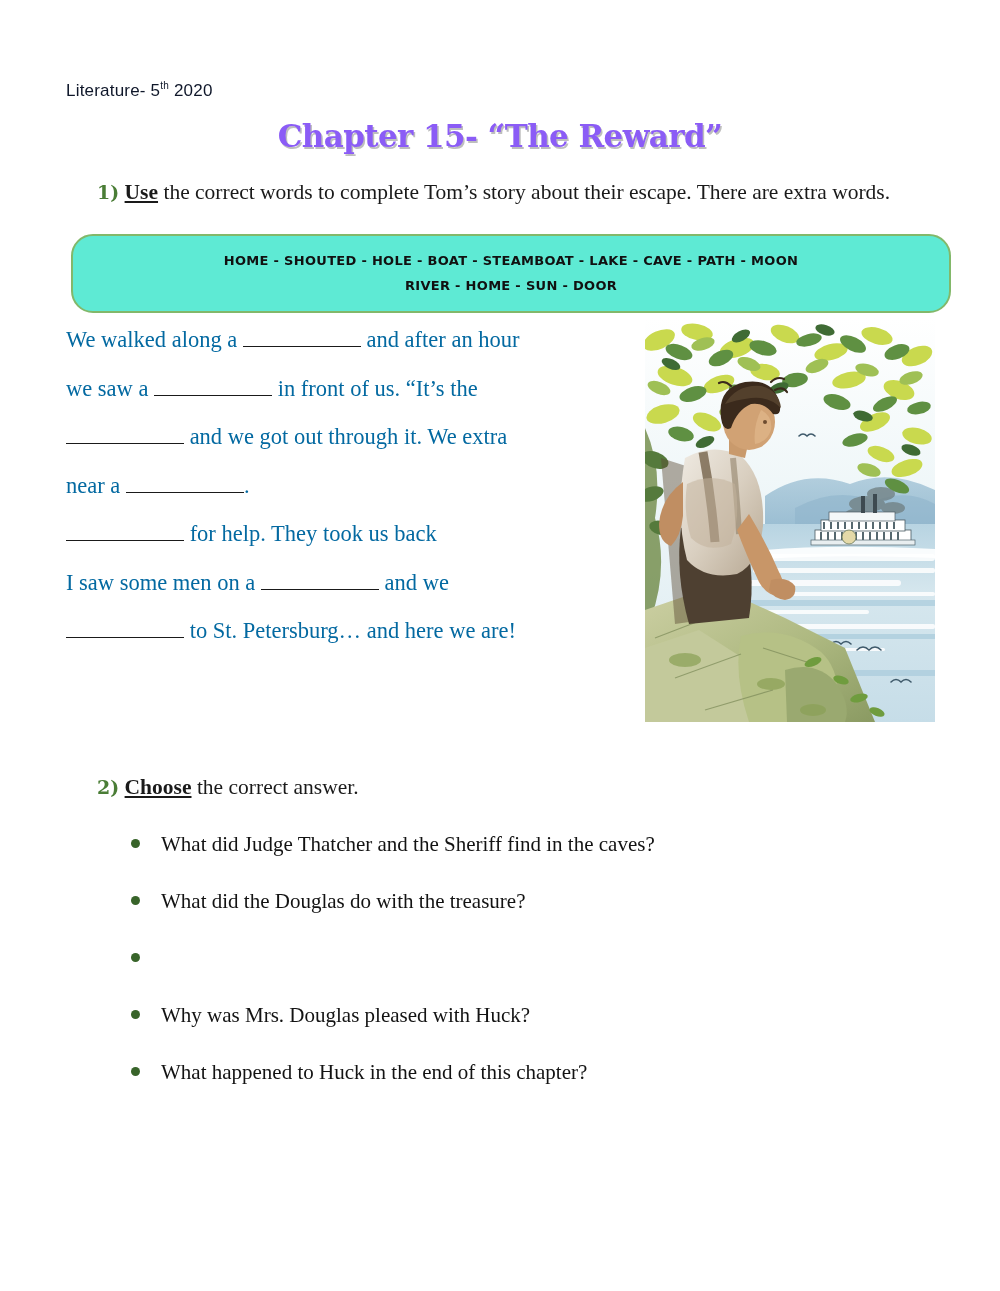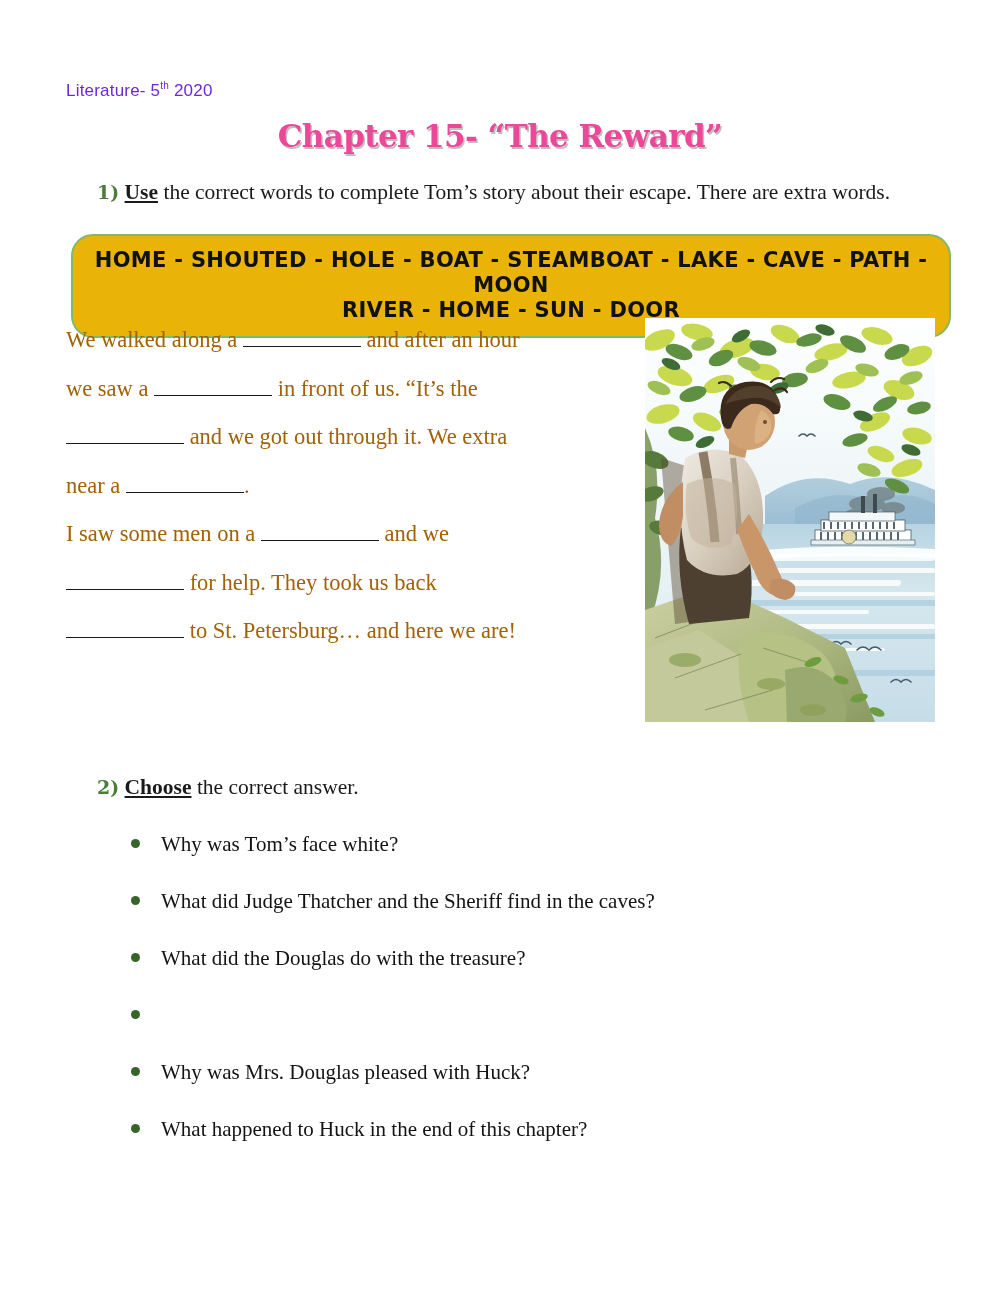--- a/index.html
+++ b/index.html
@@ -13,36 +13,36 @@
     overflow: hidden;
   }
 
   
   .page-header {
     position: absolute;
     left: 66px;
     top: 80px;
     font-family: "Liberation Sans", sans-serif;
     font-size: 17px;
-    color: #6d28d9;
+    color: #0f172a;
     letter-spacing: 0.2px;
   }
   .page-header sup { font-size: 10px; vertical-align: super; }
 
   
   .doc-title {
     position: absolute;
     left: 0;
     top: 118px;
     width: 1000px;
     text-align: center;
     font-family: "DejaVu Serif", serif;
     font-weight: bold;
     font-size: 31px;
-    color: #ec4899;
+    color: #8b5cf6;
     letter-spacing: -0.6px;
     text-shadow: 1.5px 1.5px 0 rgba(110,110,110,0.45);
   }
 
   
   .instruction {
     position: absolute;
     font-size: 21.5px;
     color: #1a1a1a;
     line-height: 31px;
@@ -63,38 +63,38 @@
 
   
   .word-bank {
     position: absolute;
     left: 71px;
     top: 234px;
     width: 880px;
     padding: 12px 14px 13px;
     border: 2px solid #82b86a;
     border-radius: 22px;
-    background: #eab308;
+    background: #5eead4;
     text-align: center;
     font-family: "DejaVu Sans", sans-serif;
     font-weight: bold;
-    font-size: 21px;
+    font-size: 13px;
     letter-spacing: 0.3px;
     color: #111111;
     line-height: 25px;
   }
 
   
   .story {
     position: absolute;
     left: 66px;
     top: 316px;
     width: 560px;
     font-size: 22.5px;
-    color: #a16207;
+    color: #0369a1;
   }
   .story .line {
     height: 48.5px;
     line-height: 48.5px;
     white-space: nowrap;
   }
   .blank {
     display: inline-block;
     border-bottom: 1.6px solid #1a1a1a;
     height: 0.95em;
@@ -156,22 +156,22 @@
 <div class="word-bank">
   <div>HOME -  SHOUTED  -  HOLE  -  BOAT  -  STEAMBOAT  -  LAKE - CAVE -   PATH -  MOON</div>
   <div>RIVER  -  HOME  -  SUN -  DOOR</div>
 </div>
 
 <div class="story">
   <div class="line"><span>We walked along a </span><span class="blank w1"></span><span> and after an hour</span></div>
   <div class="line"><span>we saw a </span><span class="blank w1"></span><span> in front of us. “It’s the</span></div>
   <div class="line"><span></span><span class="blank w1"></span><span> and we got out through it. We extra</span></div>
   <div class="line"><span>near a </span><span class="blank w1"></span><span>.</span></div>
+  <div class="line"><span></span><span class="blank w1"></span><span> for help. They took us back</span></div>
   <div class="line"><span>I saw some men on a </span><span class="blank w1"></span><span> and we</span></div>
-  <div class="line"><span></span><span class="blank w1"></span><span> for help. They took us back</span></div>
   <div class="line"><span></span><span class="blank w1"></span><span> to St. Petersburg… and here we are!</span></div>
 </div>
 
 <div class="illustration">
   <svg viewBox="0 0 290 404" xmlns="http://www.w3.org/2000/svg">
     <defs>
       <linearGradient id="sky" x1="0" y1="0" x2="0" y2="1">
         <stop offset="0%" stop-color="#ffffff"></stop>
         <stop offset="45%" stop-color="#eef6f8"></stop>
         <stop offset="100%" stop-color="#dbeaf0"></stop>
@@ -396,24 +396,20 @@
 </div>
 
 <div class="instruction" id="instruction-2">
   <span class="num">2)</span>
   <span class="verb">Choose</span><span> the correct answer.</span>
 </div>
 
 <div class="question-list">
   <div class="question-item">
     <span class="bullet-dot"></span>
-    <span>Why was Tom’s face white?</span>
-  </div>
-  <div class="question-item">
-    <span class="bullet-dot"></span>
     <span>What did Judge Thatcher and the Sheriff find in the caves?</span>
   </div>
   <div class="question-item">
     <span class="bullet-dot"></span>
     <span>What did the Douglas do with the treasure?</span>
   </div>
   <div class="question-item">
     <span class="bullet-dot"></span>
   </div>
   <div class="question-item">

